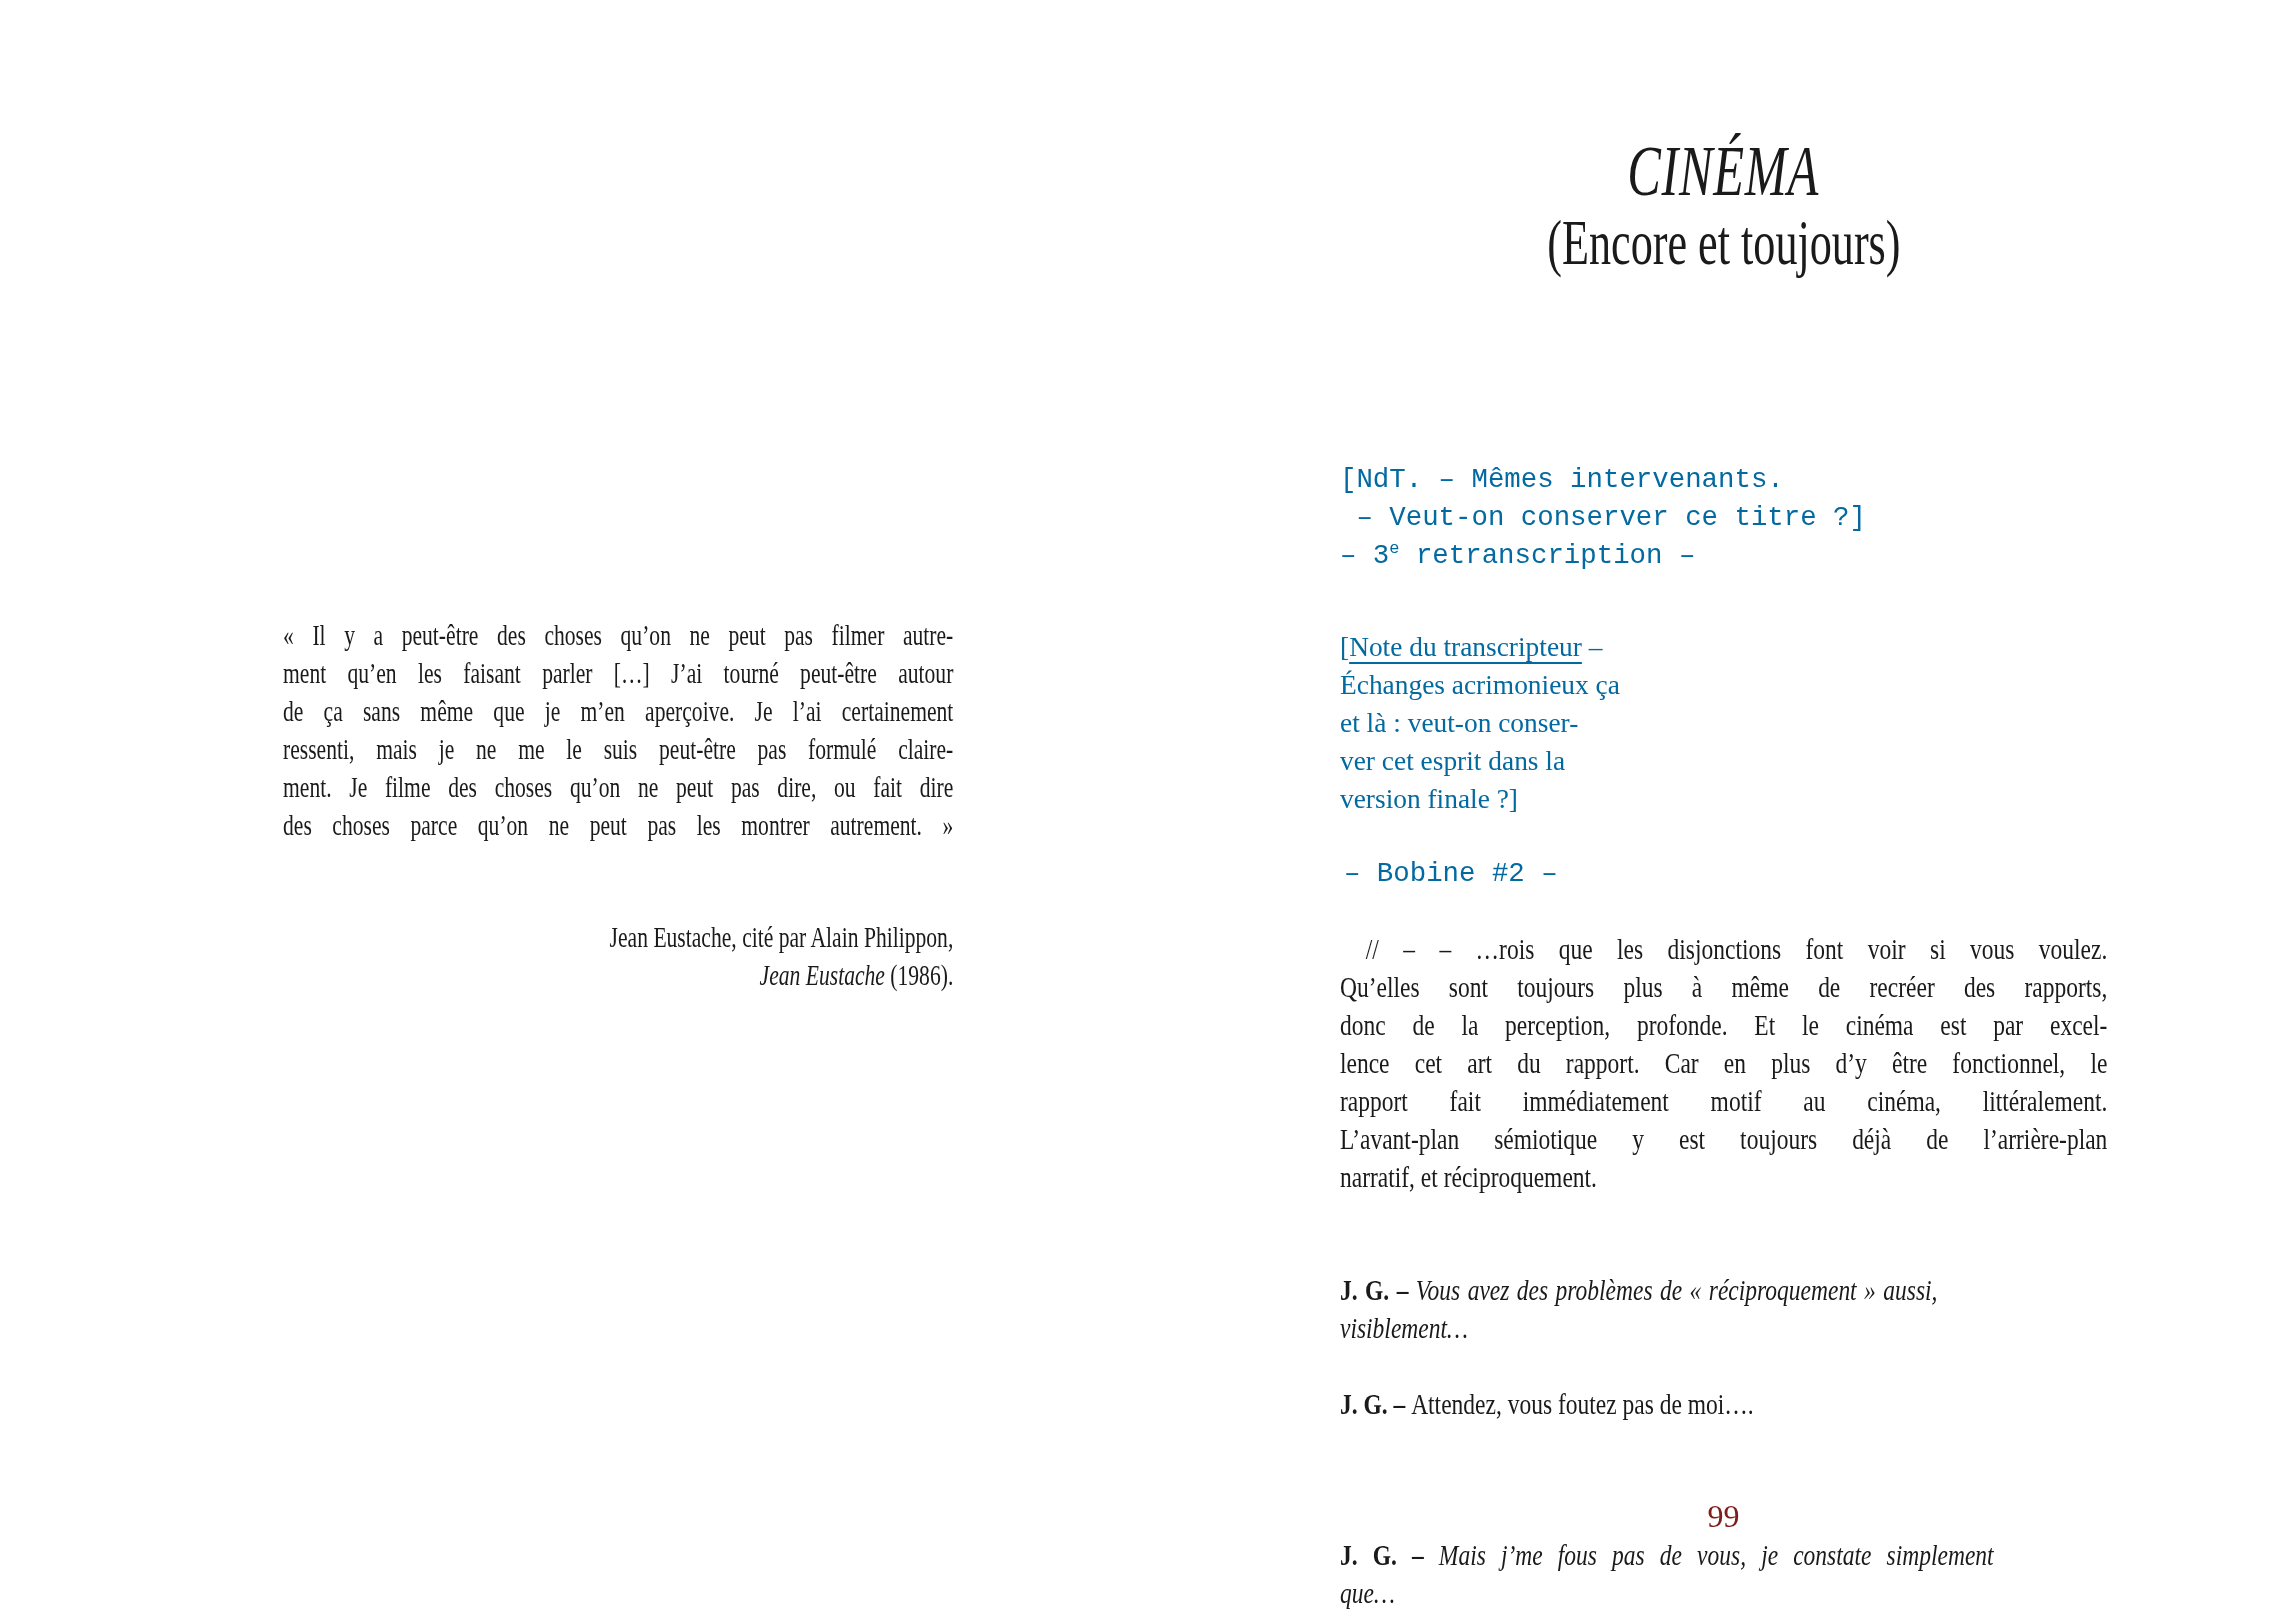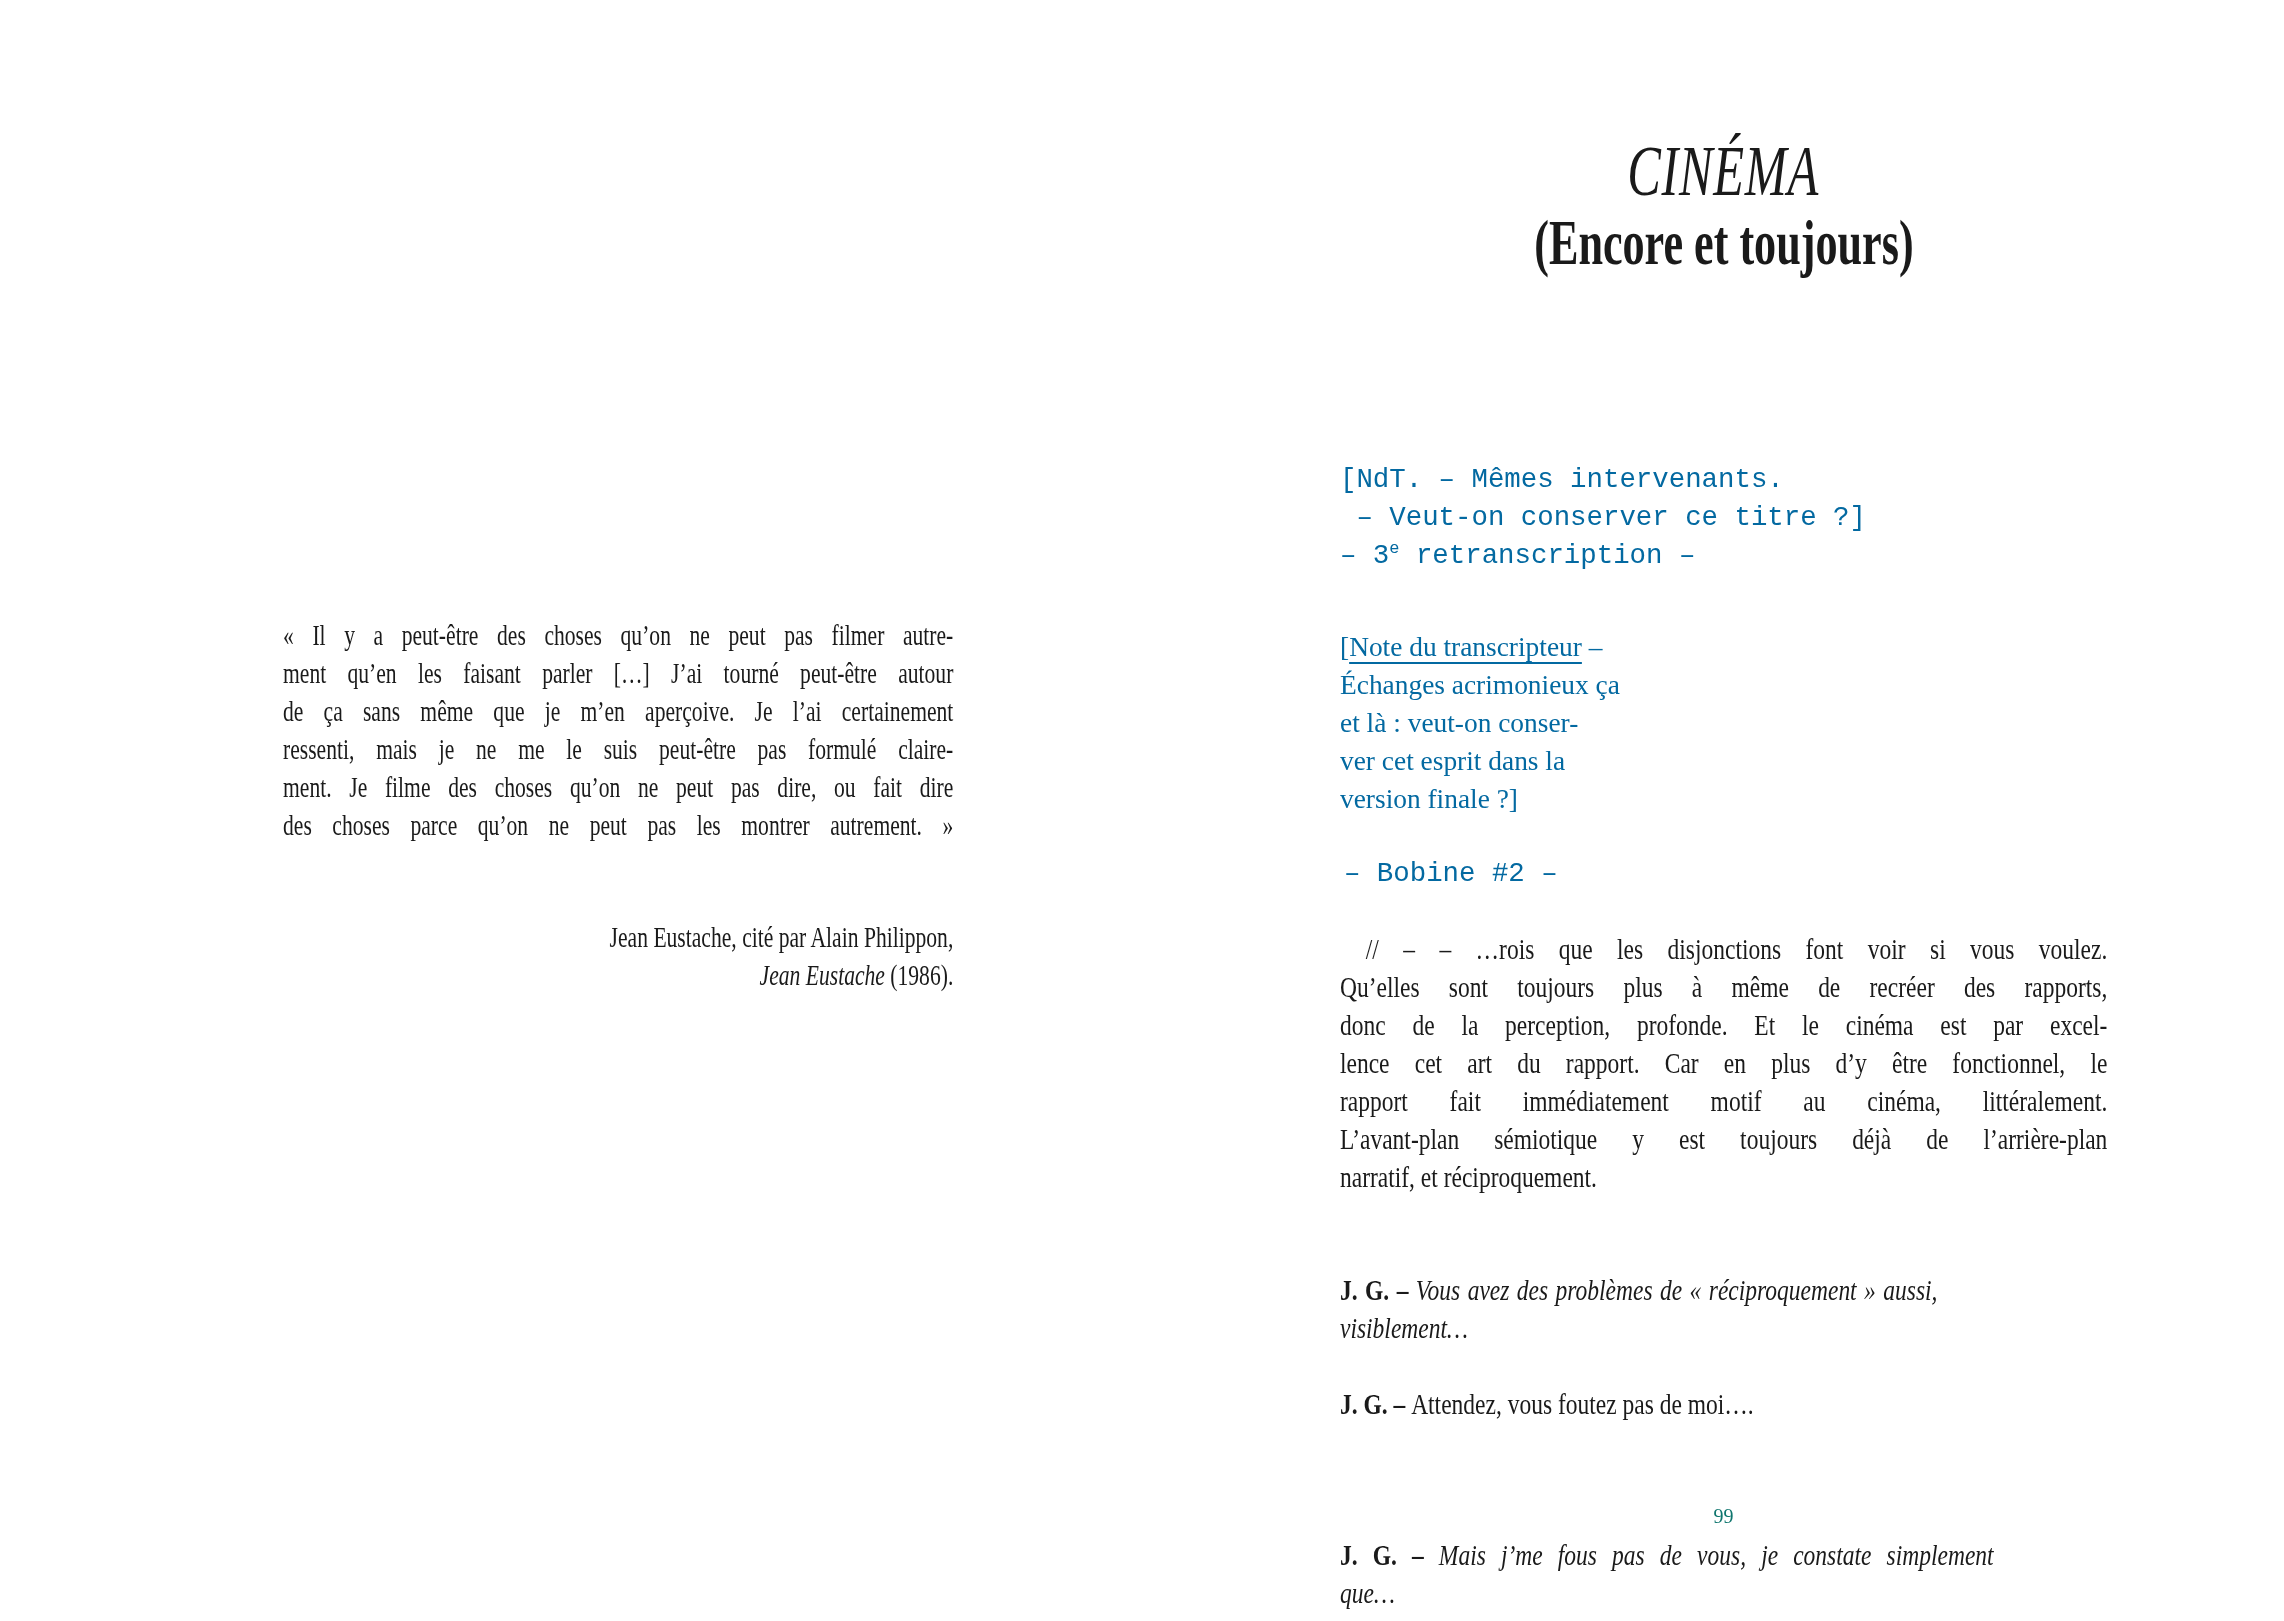--- a/index.html
+++ b/index.html
@@ -73,21 +73,21 @@
   .chapter-title > span {
     display: inline-block;
     transform: scaleX(0.71);
     transform-origin: 50% 50%;
     white-space: nowrap;
   }
   .chapter-subtitle {
     margin: -2.9px 0 0 0;
     font-size: 64px;
     line-height: 71px;
-    font-weight: 700;
+    font-weight: 400;
   }
   .chapter-subtitle > span {
     display: inline-block;
     transform: scaleX(0.69);
     transform-origin: 50% 50%;
     white-space: nowrap;
   }
 
   .mono {
     font-family: "Liberation Mono", monospace;
@@ -131,23 +131,23 @@
   .dline-italic { font-style: italic; }
   .ws-slight { word-spacing: 2px; }
   .ws-wide  { word-spacing: 11.8px; }
 
   .page-number {
     position: absolute;
     left: 1340px;
     top: 1498px;
     width: 767px;
     text-align: center;
-    font-size: 20px;
+    font-size: 32px;
     line-height: 37px;
-    color: #0f766e;
+    color: #7f1d1d;
   }
 </style>
 </head>
 <body>
 
 <div class="spread">
 
   <div class="epigraph-block">
     <div class="jlines stretch-last">
         <div class="tline">« Il y a peut-être des choses qu’on ne peut pas filmer autre-</div>

